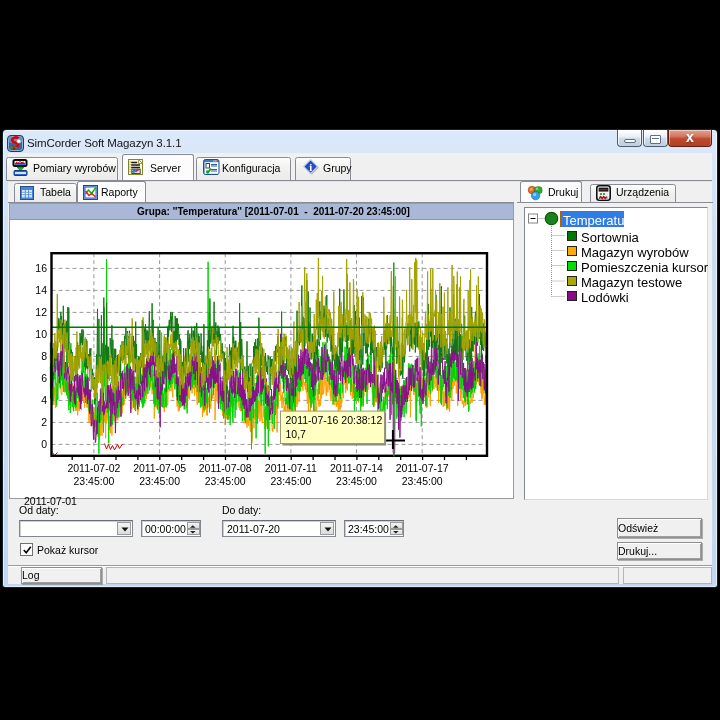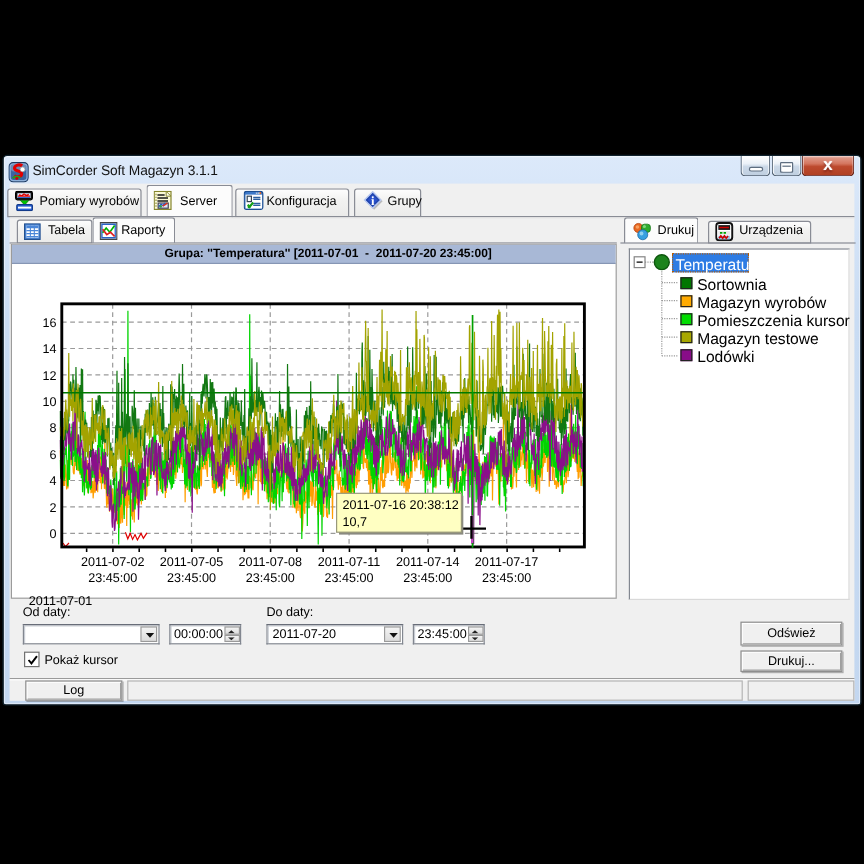--- a/index.html
+++ b/index.html
@@ -27,21 +27,21 @@
 #chhead{left:10px;top:204px;width:503px;height:16px;background:#a8b8d6;border-bottom:1px solid #8696b4;font-size:10px;font-weight:bold;text-align:center;text-indent:24px;line-height:16px;color:#000}
 
 #treepanel{left:524px;top:207px;width:184px;height:293px;background:#fff;border:1px solid #828790;border-right-color:#d9d9d9;border-bottom-color:#d9d9d9}
 .treetxt{position:absolute;font-size:13px;color:#000;white-space:nowrap}
 .sq{position:absolute;width:10px;height:10px;border:1px solid #222}
 
 .lbl{position:absolute;font-size:10.5px;color:#000}
 .field{position:absolute;height:17px;background:#fff;border:1px solid #828790;border-top-color:#686d78;box-shadow:inset 1px 1px 0 #c9cdd4}
 .ftext{position:absolute;font-size:10.5px;color:#000}
 .dropbtn{position:absolute;width:14px;height:13px;background:linear-gradient(#f4f4f4,#dcdcdc);border:1px solid #9a9a9a}
-.btn{position:absolute;background:#f0f0f0;border:1px solid #8e8e8e;box-shadow:inset 1px 1px 0 #ffffff,inset -1px -1px 0 #9f9f9f,1px 1px 0 rgba(90,90,90,.45);font-size:10.5px;text-align:center;color:#000}
+.btn{position:absolute;background:#f0f0f0;border:1px solid #8e8e8e;box-shadow:inset 1px 1px 0 #ffffff,inset -1px -1px 0 #9f9f9f,1px 1px 0 rgba(90,90,90,.45);font-size:10.5px;text-align:left;color:#000}
 #statline{left:8px;top:565px;width:704px;height:2px;border-top:1px solid #9a9a9a;border-bottom:1px solid #fff}
 .spanel{position:absolute;top:567px;height:17px;border:1px solid #b5b5b5;background:#f0f0f0}
 </style></head><body>
 <div id="win" class="abs"></div>
 
 <svg class="abs" style="left:7px;top:135px" width="17" height="17" viewBox="0 0 17 17">
 <rect x="0.5" y="0.5" width="16" height="16" rx="3.5" fill="#3a64a0" stroke="#1e3a5f"></rect>
 <rect x="1.5" y="1.5" width="14" height="14" rx="2.8" fill="none" stroke="#8fb0d8"></rect>
     <rect x="2" y="2" width="13" height="6" rx="2.5" fill="rgba(255,255,255,0.25)"></rect>
 <path d="M11.5 3.2c-2-1.4-5.6-.9-6.3 1.2-.5 1.6.8 2.6 2.9 3.1 2 .5 3.4 1.3 2.9 2.9-.6 2-4.2 2.4-6.2 1" fill="none" stroke="#e00000" stroke-width="2.6"></path>

